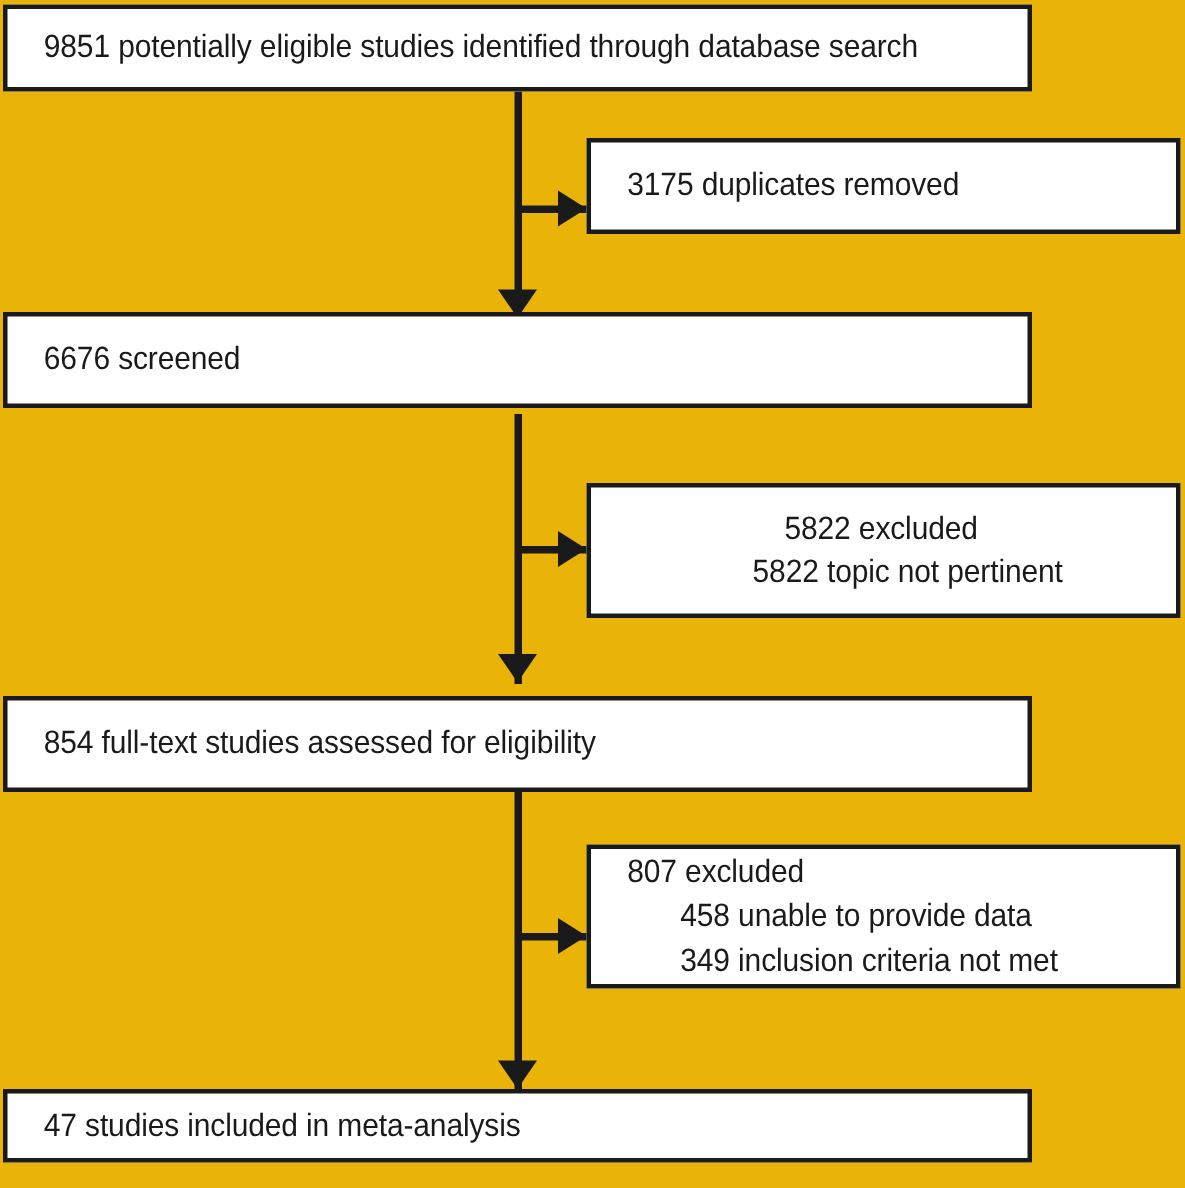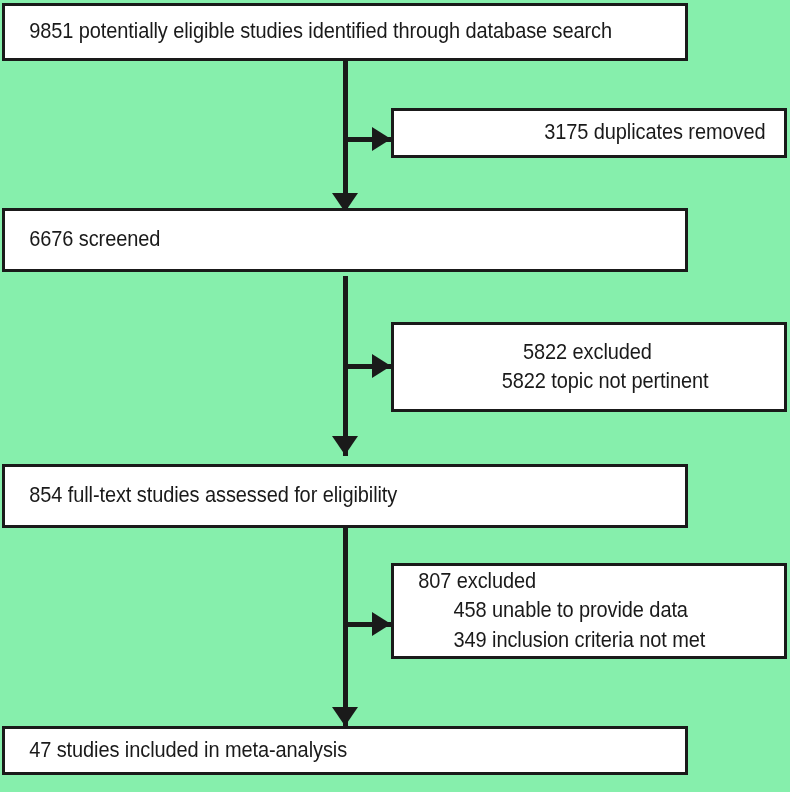--- a/index.html
+++ b/index.html
@@ -12,21 +12,21 @@
     height: 792px;
     font-family: "Liberation Sans", "DejaVu Sans", sans-serif;
     color: #1a1a1a;
     overflow: hidden;
   }
 
   #flow {
     position: relative;
     width: 790px;
     height: 792px;
-    background: #86efac;
+    background: #eab308;
   }
 
   .node {
     position: absolute;
     box-sizing: border-box;
     background: #ffffff;
     border: 3px solid #1a1a1a;
     display: flex;
     flex-direction: column;
     justify-content: center;
@@ -46,21 +46,21 @@
   }
   .node .line.sub {
     padding-left: 64px;
   }
 
   
   .main-box { left: 2px; width: 686px; }
   .side-box { left: 391px; width: 396px; }
 
   #box-identified { top: 3px;   height: 58px; }
-  #box-duplicates { top: 108px; height: 50px; align-items: flex-end; }
+  #box-duplicates { top: 92px; height: 64px; }
   #box-screened   { top: 208px; height: 64px; }
   #box-excluded-screen { top: 322px; height: 90px; text-align: center; }
   #box-fulltext   { top: 464px; height: 64px; }
   #box-excluded-fulltext { top: 563px; height: 96px; }
   #box-included   { top: 726px; height: 49px; }
 
   
   .vline {
     position: absolute;
     left: 343px;

